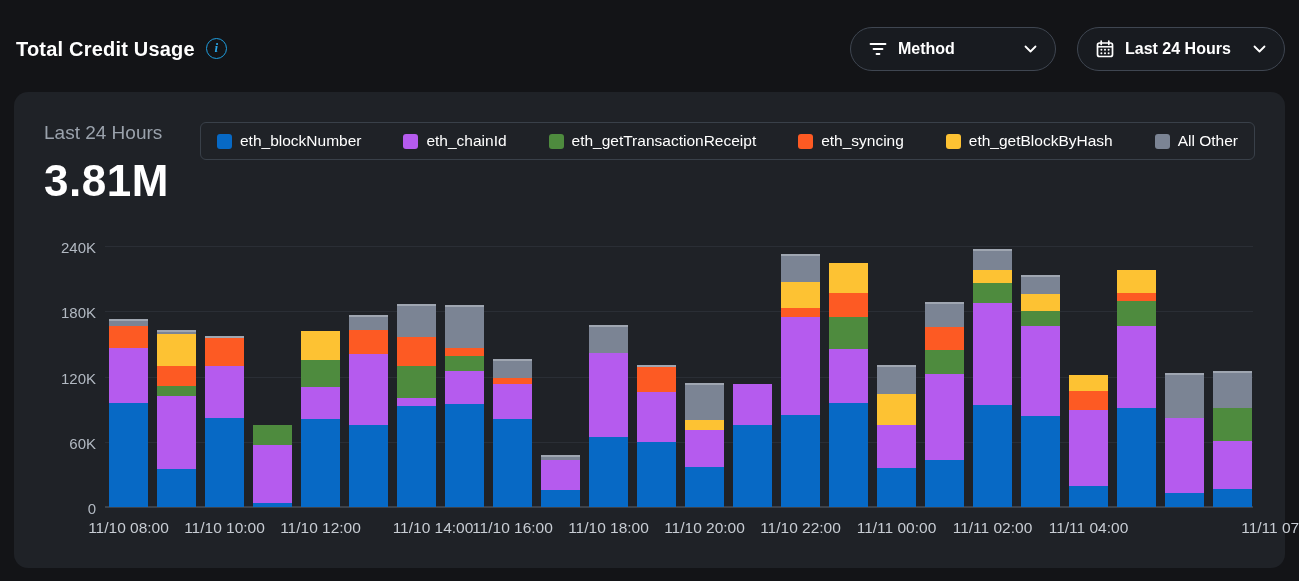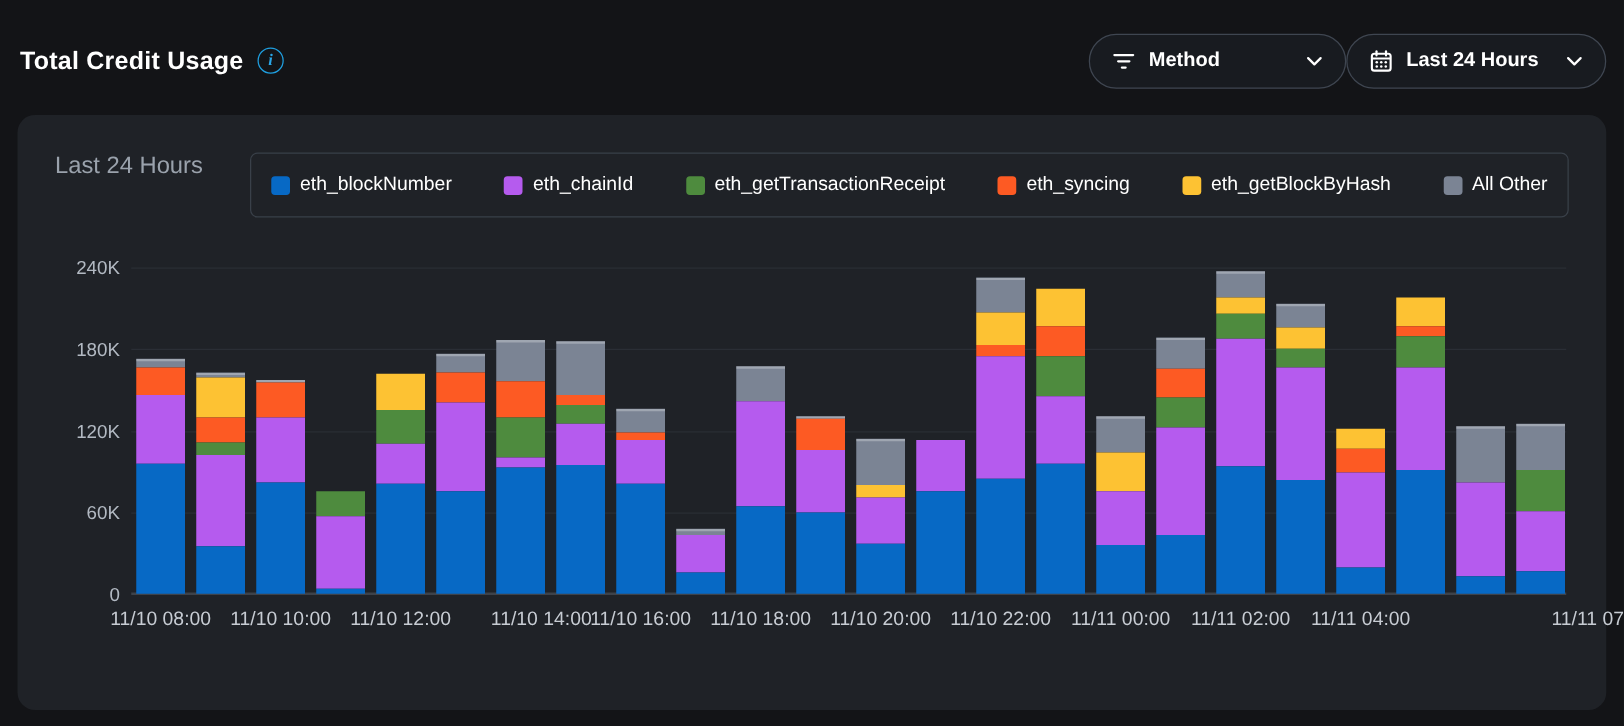--- a/index.html
+++ b/index.html
@@ -16,42 +16,42 @@
     padding:24px 14px 18px 16px; height:92px;
   }
   .title-wrap { display:flex; align-items:flex-start; gap:11px; }
   .page-title { font-size:20px; font-weight:700; letter-spacing:.2px; }
   .info-icon {
     width:21px; height:21px; border:1.7px solid #1f9fe0; border-radius:50%;
     display:flex; align-items:center; justify-content:center;
     color:#2aa7e8; font-family:"Liberation Serif", serif; font-style:italic;
     font-size:13px; font-weight:700; cursor:pointer; flex:none;
   }
-  .filters { display:flex; }
+  .filters { display:flex; gap:21px; }
   .pill {
     display:inline-flex; align-items:center; justify-content:space-between;
     height:44px; border:1px solid #3f4651; border-radius:22px;
     background:#181b20; color:#fff; font-family:inherit;
     font-size:16px; font-weight:700; padding:0 18px; cursor:pointer;
   }
   .pill-left { display:flex; align-items:center; gap:11px; }
   .pill-method { width:206px; }
   .pill-range  { width:208px; }
   .chev { display:flex; margin-left:12px; }
   
   .card {
     margin:0 14px; height:476px; background:#1f2227;
     border-radius:14px; padding:30px 30px 14px 30px;
   }
   .card-top { display:flex; align-items:flex-start; }
   .stat { width:156px; flex:none; }
   .stat-label { font-size:19px; color:#9aa2ac; }
   .stat-value { font-size:44px; font-weight:600; letter-spacing:.5px; margin-top:12px; }
   .legend {
-    flex:1; height:52px; border:1px solid #394049; border-radius:6px;
+    flex:1; height:38px; border:1px solid #394049; border-radius:6px;
     display:flex; align-items:center; justify-content:space-between;
     padding:0 16px;
   }
   .legend-item { display:flex; align-items:center; gap:8px; font-size:15.5px; cursor:default; }
   .legend-swatch { width:15px; height:15px; border-radius:3px; flex:none; }
   
   .chart {
     position:relative; margin-left:61px; margin-top:26px;
     width:1148px; height:276px;
   }
@@ -127,20 +127,21 @@
           </svg>
         </span>
       </button>
     </div>
   </header>
 
   <section class="card">
     <div class="card-top">
       <div class="stat">
         <div class="stat-label">Last 24 Hours</div>
+        <div class="stat-value">3.81M</div>
       </div>
       <div class="legend" id="legend">
           <div class="legend-item">
             <span class="legend-swatch" style="background: rgb(7, 105, 197);"></span>
             <span>eth_blockNumber</span>
           </div>
           <div class="legend-item">
             <span class="legend-swatch" style="background: rgb(181, 91, 238);"></span>
             <span>eth_chainId</span>
           </div>

